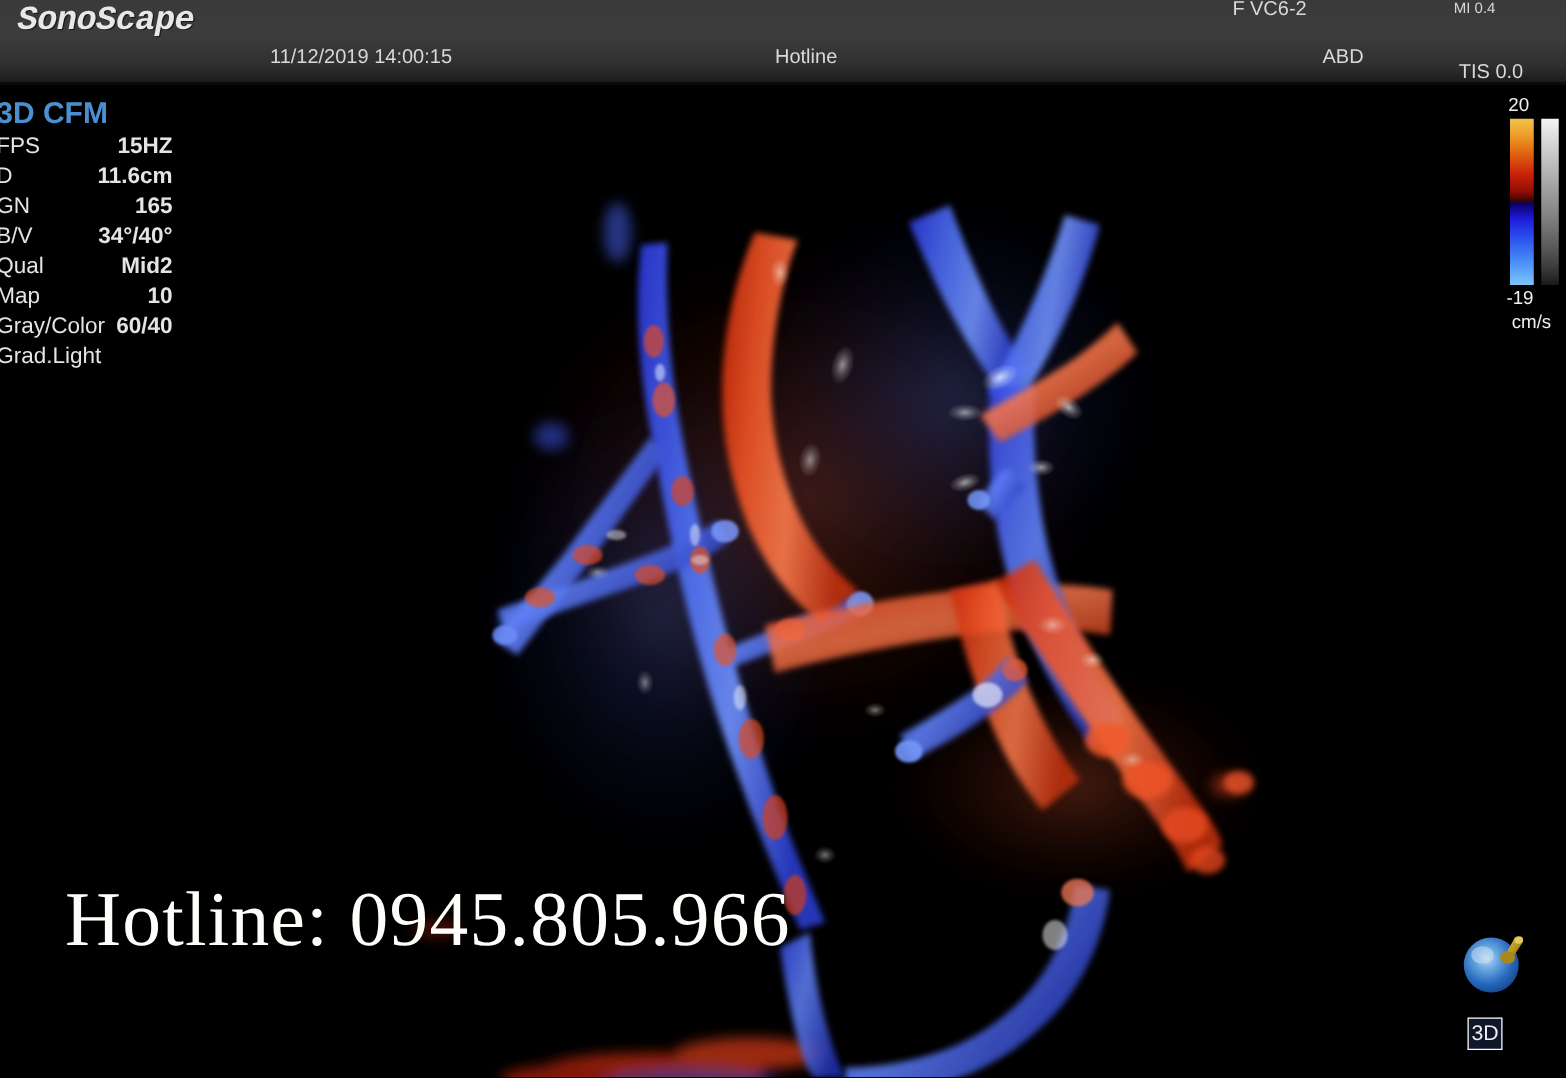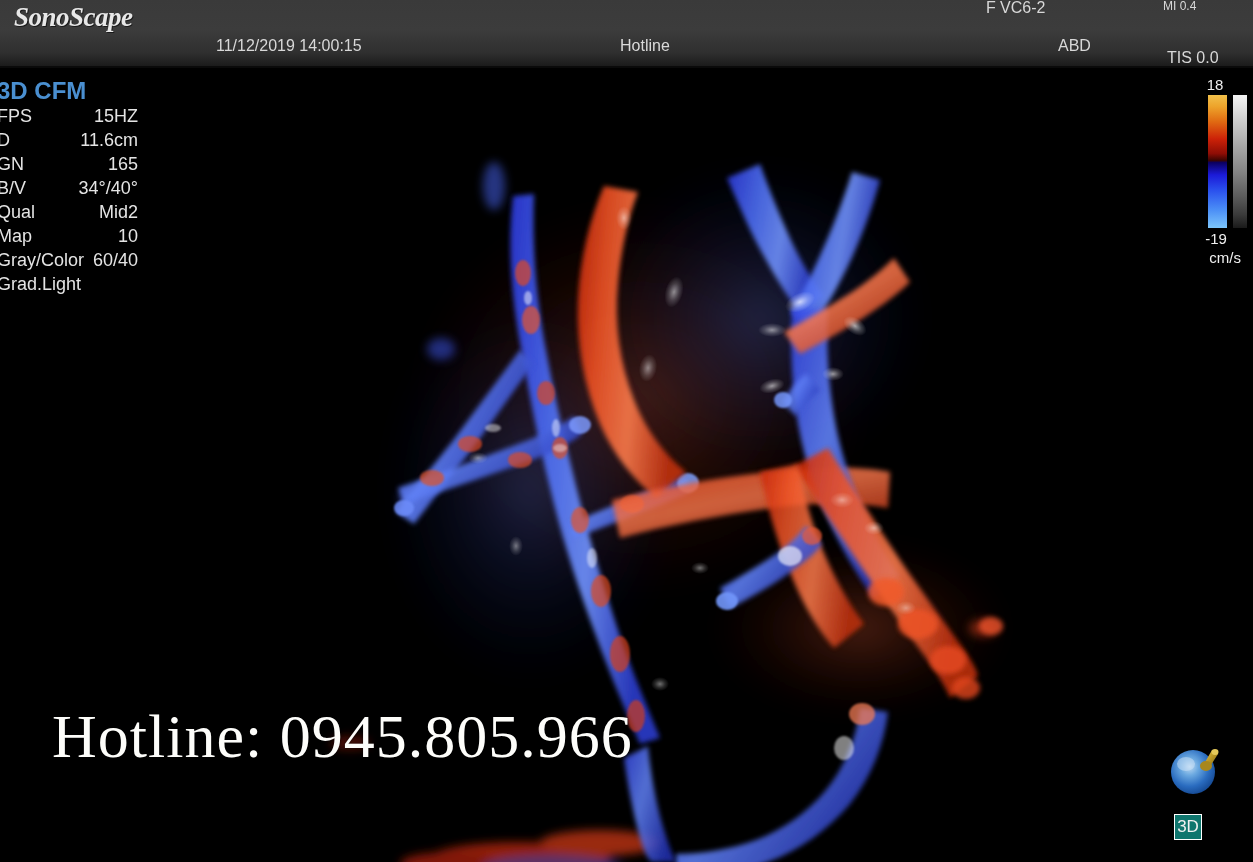--- a/index.html
+++ b/index.html
@@ -26,21 +26,21 @@
   }
   #header-rule {
     position: absolute;
     left: 0; top: 66px;
     width: 1253px; height: 2px;
     background: #0a0a0a;
   }
   .brand {
     position: absolute;
     left: 14px; top: 2px;
-    font-family: Liberation Serif, serif;
+    font-family: Liberation Mono, monospace;
     font-size: 27px;
     font-weight: bold;
     font-style: italic;
     letter-spacing: -0.5px;
     color: #e8e8e8;
     text-shadow: 1px 1px 0 rgba(0,0,0,0.55);
     white-space: nowrap;
   }
   .hdr-datetime {
     position: absolute;
@@ -116,20 +116,21 @@
     white-space: nowrap;
   }
   .param-label {
     position: absolute;
     left: 1px; top: 0;
   }
   .param-value {
     position: absolute;
     right: 0px; top: 0;
     text-align: right;
+    font-weight: bold;
   }
 
   
   #render {
     position: absolute;
     left: 0; top: 68px;
     width: 1253px; height: 794px;
     background: #000;
     overflow: hidden;
   }
@@ -217,21 +218,21 @@
   }
   #mode-badge {
     position: absolute;
     left: 1174px; top: 814px;
     width: 26px; height: 24px;
     border: 1px solid #ffffff;
     color: #f0f0f0;
     font-size: 17px;
     line-height: 24px;
     text-align: center;
-    background: #0f766e;
+    background: #0f172a;
   }
 </style>
 </head>
 <body>
 
 <div id="screen">
 
   <div id="render">
     <svg width="1253" height="794" viewBox="0 0 1253 794">
       <defs>
@@ -519,21 +520,21 @@
       <span class="param-label">Gray/Color</span>
       <span class="param-value">60/40</span>
     </div>
     <div class="param-row">
       <span class="param-label">Grad.Light</span>
       <span class="param-value"></span>
     </div>
   </div>
 
   <div id="colorbar-group">
-    <div class="cb-top-label">18</div>
+    <div class="cb-top-label">20</div>
     <div class="cb-velo"></div>
     <div class="cb-gray"></div>
     <div class="cb-bot-label">-19</div>
     <div class="cb-unit">cm/s</div>
   </div>
 
   <div id="hotline">Hotline: 0945.805.966</div>
 
   <div id="orient">
     <svg width="58" height="58" viewBox="0 0 58 58">

